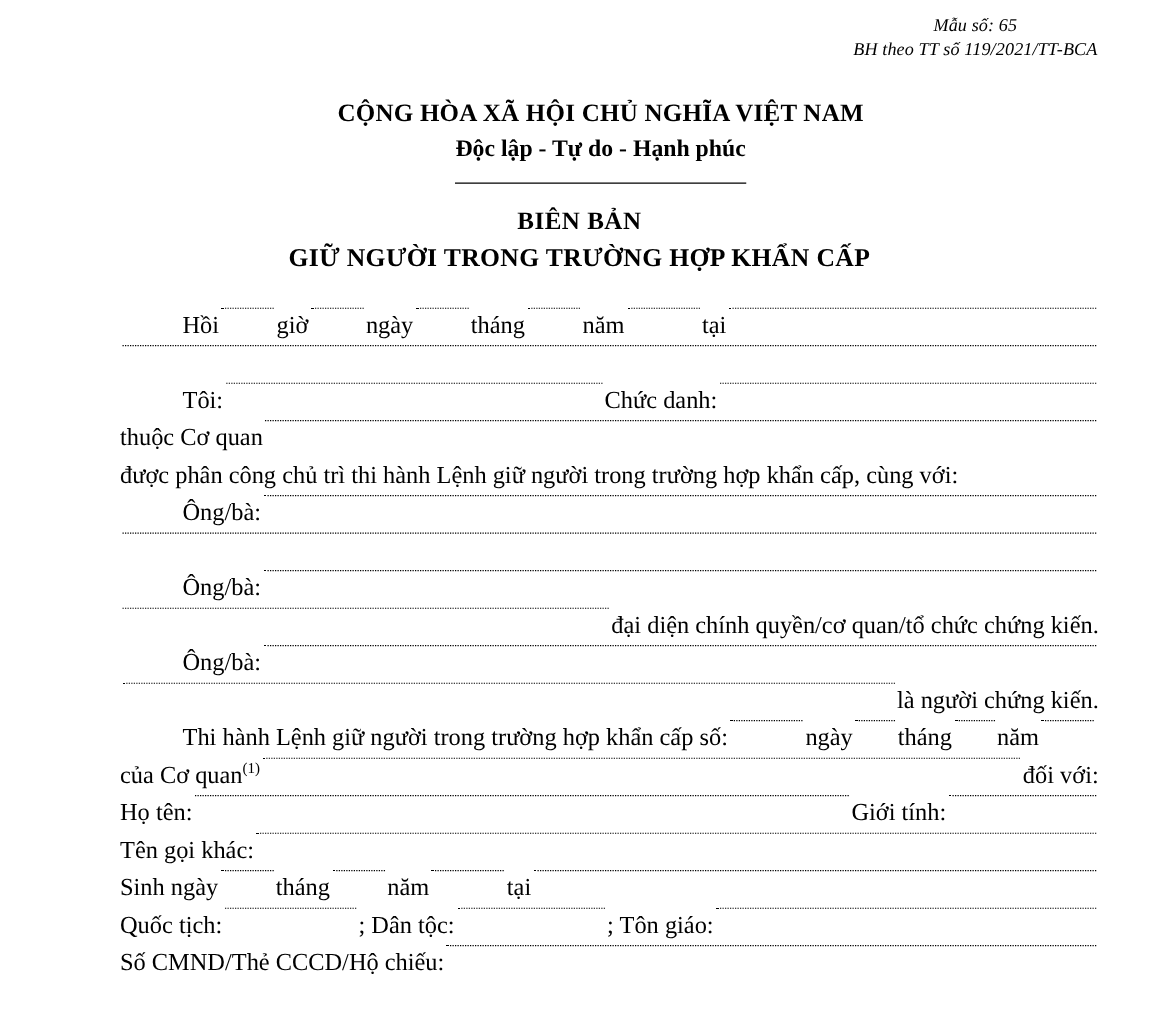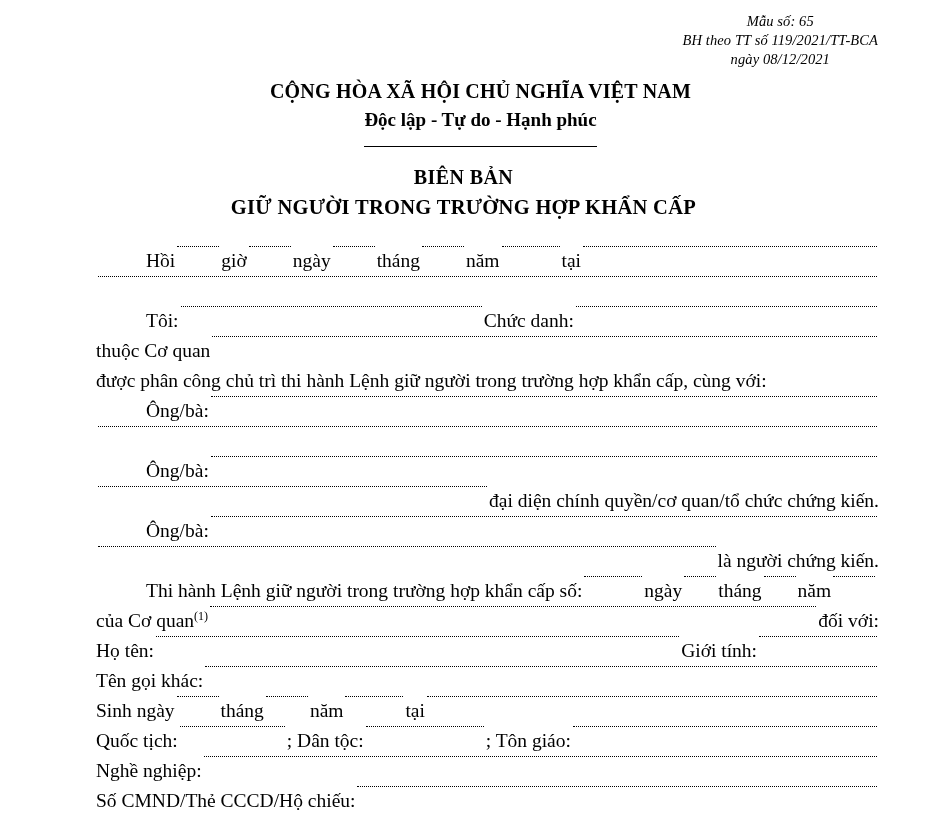--- a/index.html
+++ b/index.html
@@ -128,21 +128,20 @@
   }
 </style>
 </head>
 <body>
 
 <div class="page">
 
   <div class="form-code">
     <div>Mẫu số: 65</div>
     <div>BH theo TT số 119/2021/TT-BCA</div>
-    <div>ngày 08/12/2021</div>
   </div>
 
   <div class="nat-heading">
     <div class="nat-title">CỘNG HÒA XÃ HỘI CHỦ NGHĨA VIỆT NAM</div>
     <div class="nat-sub">
       <span class="u">Độc lập - Tự do - Hạnh phúc</span>
     </div>
   </div>
 
   <div class="doc-title">
@@ -255,24 +254,20 @@
 
     <div class="line">
       <span class="txt">Quốc tịch:</span>
       <span class="dots w-qt"></span>
       <span class="txt">; Dân tộc:</span>
       <span class="dots w-dt"></span>
       <span class="txt">; Tôn giáo:</span>
       <span class="dots w-full"></span>
     </div>
 
-    <div class="line">
-      <span class="txt">Nghề nghiệp:</span>
-      <span class="dots w-full"></span>
-    </div>
 
     <div class="line">
       <span class="txt">Số CMND/Thẻ CCCD/Hộ chiếu:</span>
       <span class="dots w-full"></span>
     </div>
 
   </div>
 </div>
 
 </body></html>

